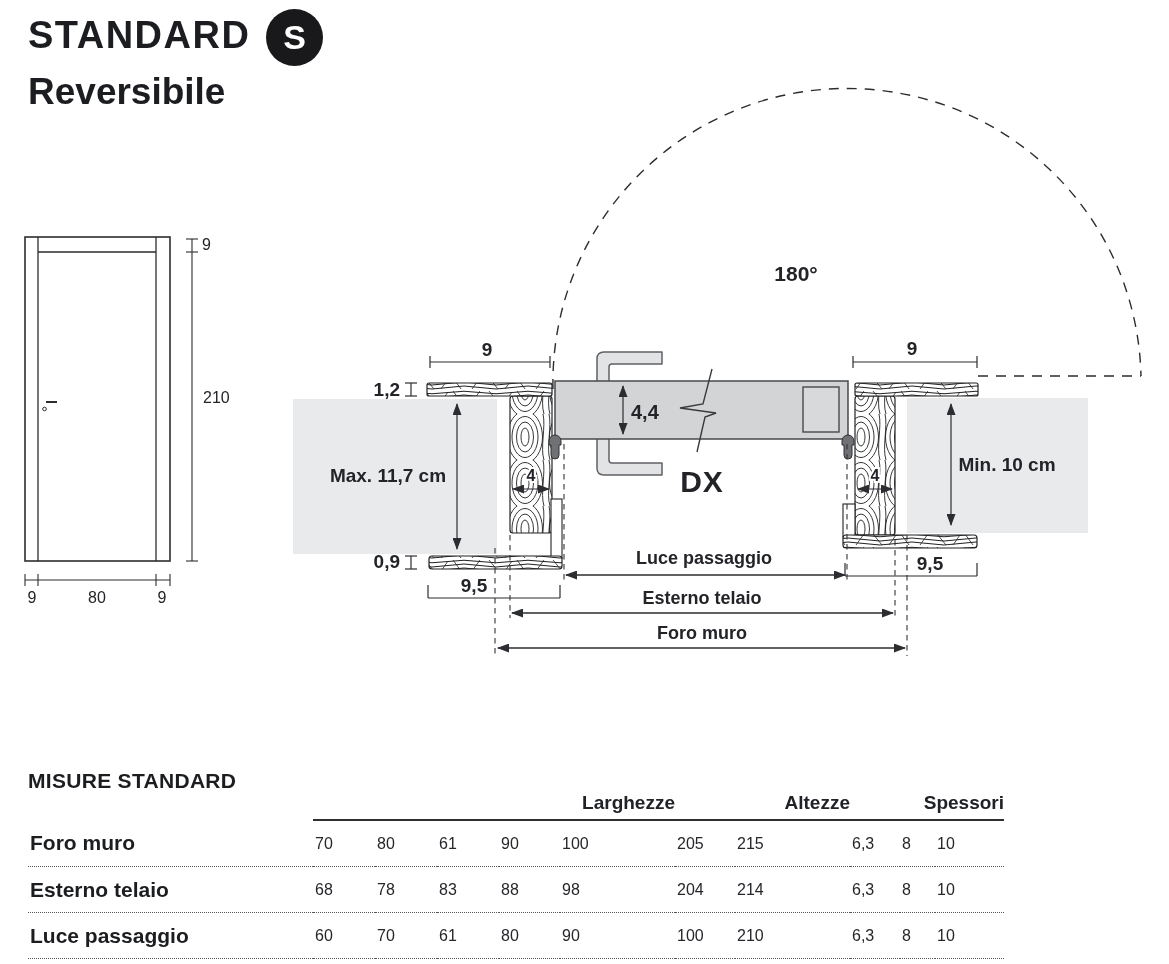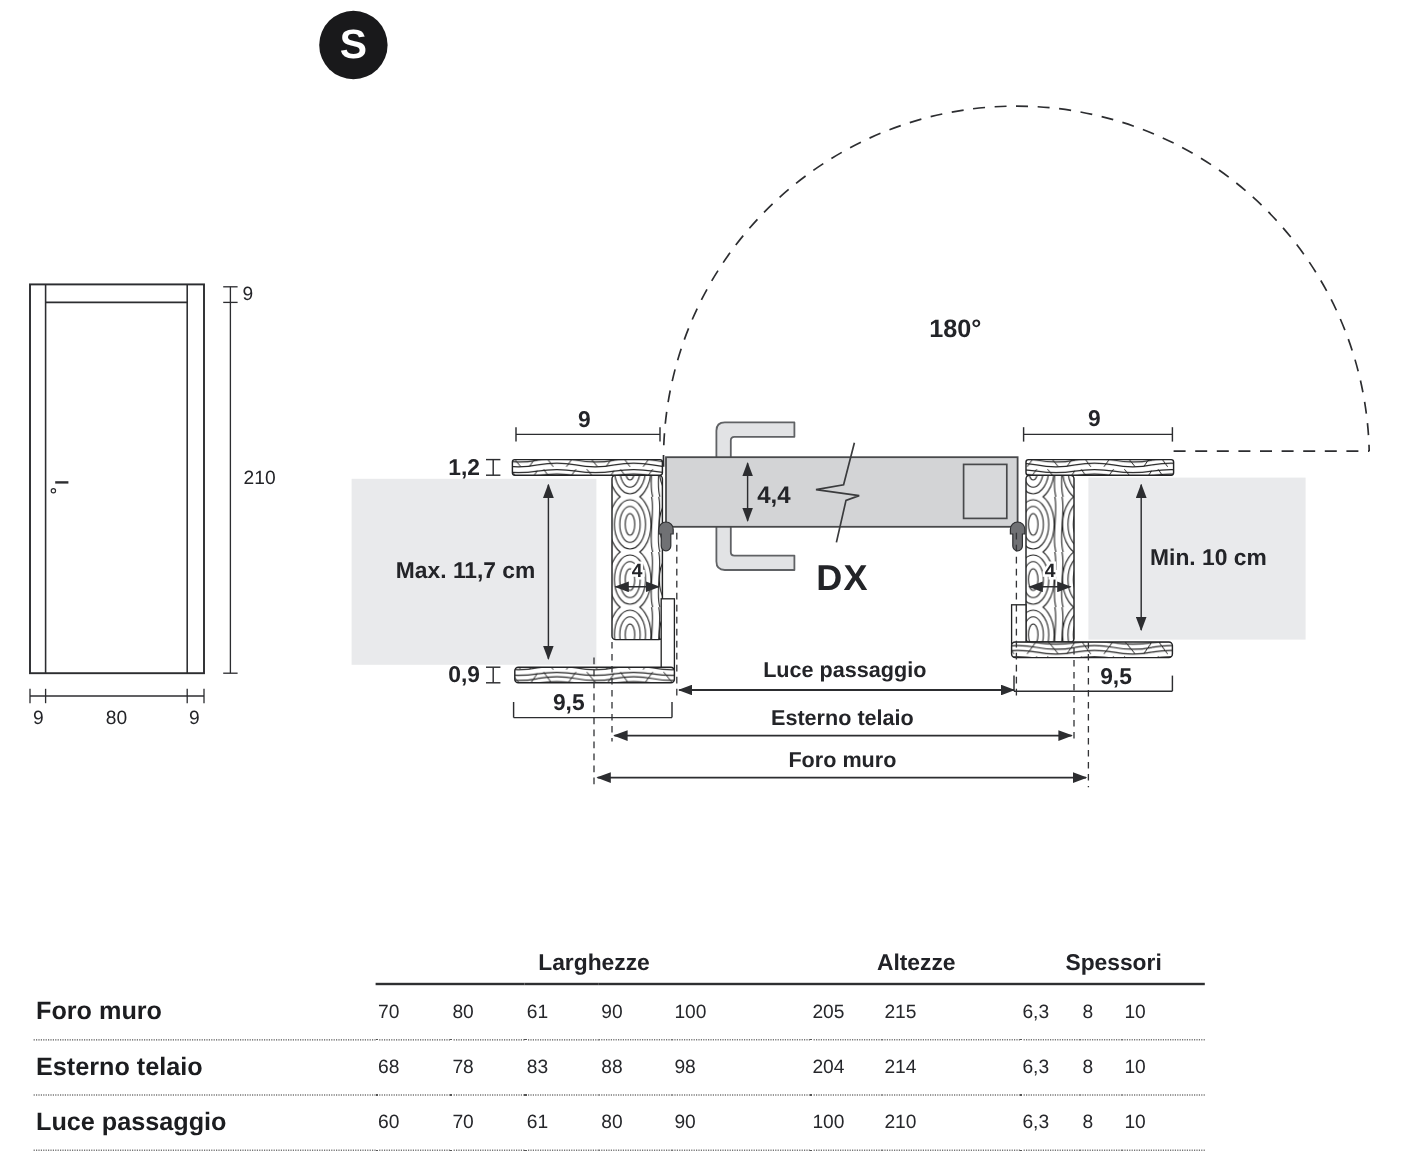--- a/index.html
+++ b/index.html
@@ -20,36 +20,38 @@
   .t-note{font-size:19px;font-weight:700;}
   .t-span{font-size:18px;font-weight:700;}
   .t-dx{font-size:30px;font-weight:700;letter-spacing:1px;}
   .t-angle{font-size:21px;font-weight:600;}
   .t-halo{font-size:16px;font-weight:700;stroke:#ffffff;stroke-width:4px;paint-order:stroke;}
   
   .mtitle{position:absolute;left:28px;top:769px;font-size:21px;font-weight:700;
           letter-spacing:0.3px;color:#1c1d20;}
   table.spec{position:absolute;left:28px;top:791px;width:976px;border-collapse:collapse;
              table-layout:fixed;}
-  table.spec th{font-size:19px;font-weight:600;text-align:center;padding:0 0 5px 2px;
+  table.spec th{font-size:19px;font-weight:600;text-align:right;padding:0 0 5px 2px;
                 color:#212227;vertical-align:bottom;height:23px;}
   table.spec th.grp{border-bottom:2px solid #2e2f31;}
   table.spec td{font-size:16px;font-weight:400;text-align:left;padding-left:2px;height:43px;
                 vertical-align:middle;border-bottom:1px dotted #555;color:#26272b;}
   table.spec td.rowlabel{font-size:21px;font-weight:700;color:#1c1d20;}
 </style>
 </head>
 <body>
 
 <div class="page">
 
   <div class="title-block">
+    <h1 class="title" style="margin:0">STANDARD</h1>
     <div class="badge">
       <span>S</span>
     </div>
+    <h2 class="subtitle" style="margin:0">Reversibile</h2>
   </div>
 
   <svg class="drawing" width="1169" height="700" viewBox="0 0 1169 700">
     <defs>
       <pattern id="grainH" width="64" height="13" patternUnits="userSpaceOnUse">
         <rect width="64" height="13" fill="#ffffff"></rect>
         <path d="M0 2.5 Q16 0 32 2.5 T64 2.5 M0 6.5 Q16 3.5 32 6.5 T64 6.5 M0 10.5 Q16 7.5 32 10.5 T64 10.5" fill="none" stroke="#1f1f1f" stroke-width="1"></path>
         <path d="M5 1 L13 12 M24 12 L32 1 M41 1 L50 12 M57 12 L64 2" fill="none" stroke="#1f1f1f" stroke-width="0.8"></path>
       </pattern>
       <pattern id="grainV" width="42" height="46" patternUnits="userSpaceOnUse">
@@ -188,20 +190,21 @@
       <text class="t-note" x="631" y="419" style="font-size:20px">4,4</text>
       <text class="t-halo" x="531" y="481" text-anchor="middle">4</text>
       <text class="t-halo" x="875" y="481" text-anchor="middle">4</text>
       <text class="t-dx" x="702" y="492" text-anchor="middle">DX</text>
       <text class="t-span" x="704" y="564" text-anchor="middle">Luce passaggio</text>
       <text class="t-span" x="702" y="604" text-anchor="middle">Esterno telaio</text>
       <text class="t-span" x="702" y="639" text-anchor="middle">Foro muro</text>
     </g>
   </svg>
 
+  <div class="mtitle">MISURE STANDARD</div>
   <table class="spec">
     <colgroup>
       <col style="width:285px">
         <col style="width:62px">
         <col style="width:62px">
         <col style="width:62px">
       <col style="width:61px">
         <col style="width:115px">
         <col style="width:60px">
         <col style="width:115px">

